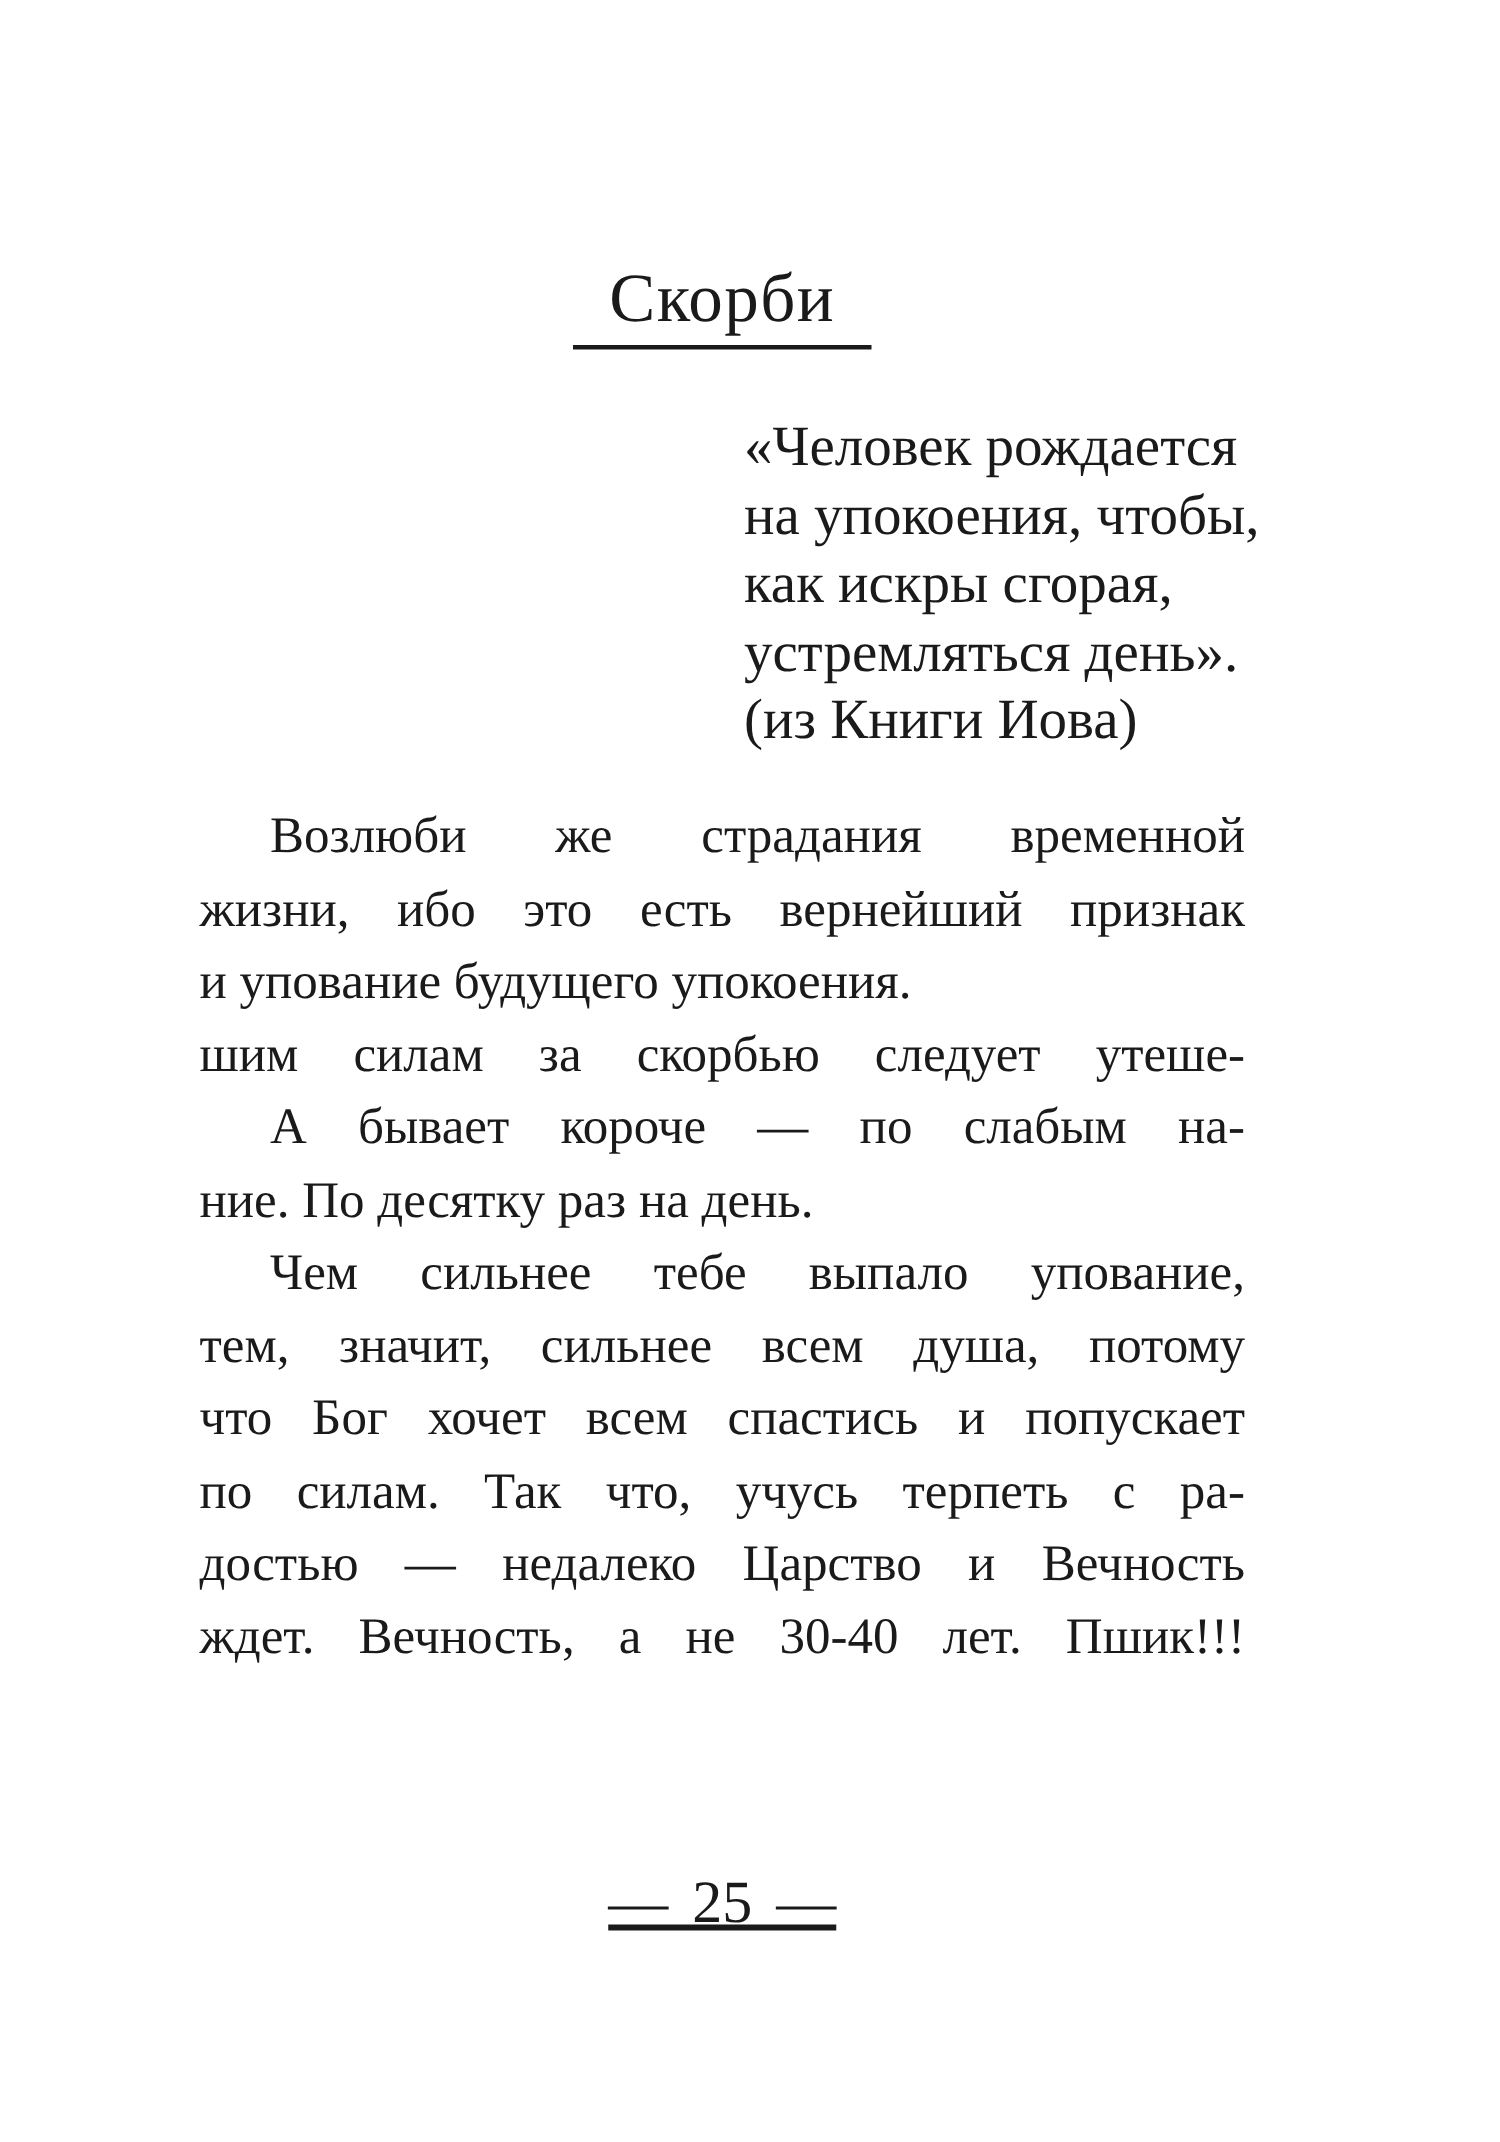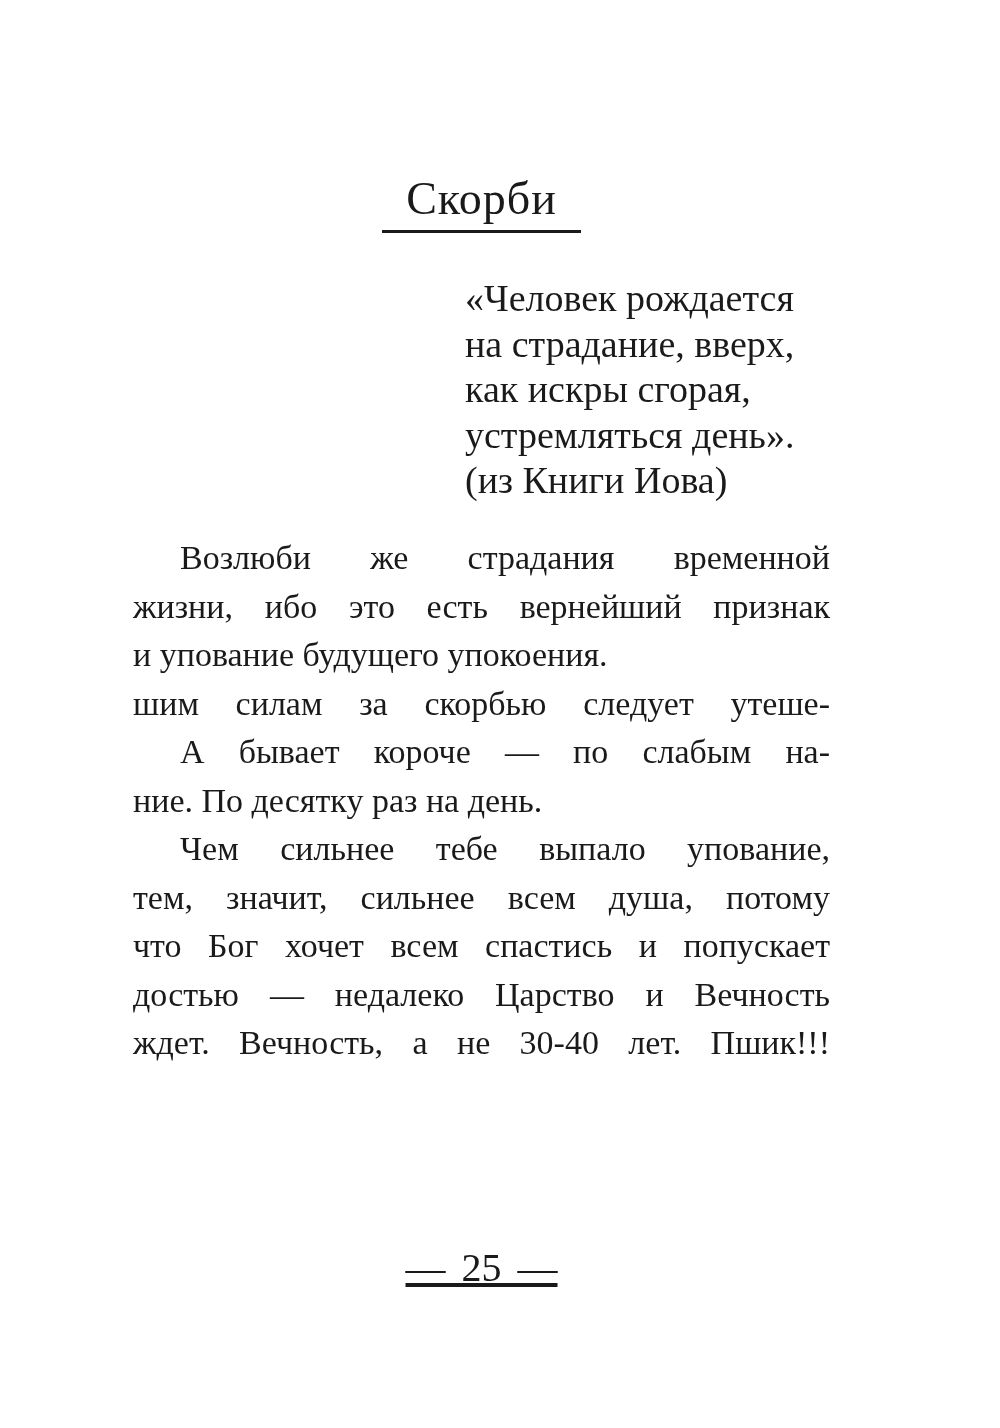--- a/index.html
+++ b/index.html
@@ -26,21 +26,21 @@
   .chapter-title {
     display: inline-block;
     font-size: 46px;
     line-height: 1.25;
     padding: 0 24px 2px 24px;
     border-bottom: 3px solid #1a1a1a;
     letter-spacing: 1px;
   }
   .epigraph {
     position: absolute;
-    left: 465px;
+    left: 496px;
     top: 276px;
     font-size: 38px;
     line-height: 45.5px;
     text-align: left;
   }
   .body-text {
     position: absolute;
     left: 133px;
     top: 534px;
     width: 697px;
@@ -75,21 +75,21 @@
 <body>
 
 <div class="page">
 
   <div class="title-wrap">
     <div class="chapter-title">Скорби</div>
   </div>
 
   <div class="epigraph">
     <div class="line left">«Человек рождается</div>
-    <div class="line left">на страдание, вверх,</div>
+    <div class="line left">на упокоения, чтобы,</div>
     <div class="line left">как искры сгорая,</div>
     <div class="line left">устремляться день».</div>
     <div class="line left">(из Книги Иова)</div>
   </div>
 
   <div class="body-text">
 
     <div>
       <div class="line indent">Возлюби же страдания временной</div>
       <div class="line">жизни, ибо это есть вернейший признак</div>
@@ -99,20 +99,21 @@
     <div>
       <div class="line">шим силам за скорбью следует утеше-</div>
       <div class="line indent">А бывает короче — по слабым на-</div>
       <div class="line left">ние. По десятку раз на день.</div>
     </div>
 
     <div>
       <div class="line indent">Чем сильнее тебе выпало упование,</div>
       <div class="line">тем, значит, сильнее всем душа, потому</div>
       <div class="line">что Бог хочет всем спастись и попускает</div>
+      <div class="line">по силам. Так что, учусь терпеть с ра-</div>
       <div class="line">достью — недалеко Царство и Вечность</div>
       <div class="line">ждет. Вечность, а не 30-40 лет. Пшик!!!</div>
     </div>
 
   </div>
 
   <div class="footer">
     <span>— 25 —</span>
   </div>
 

